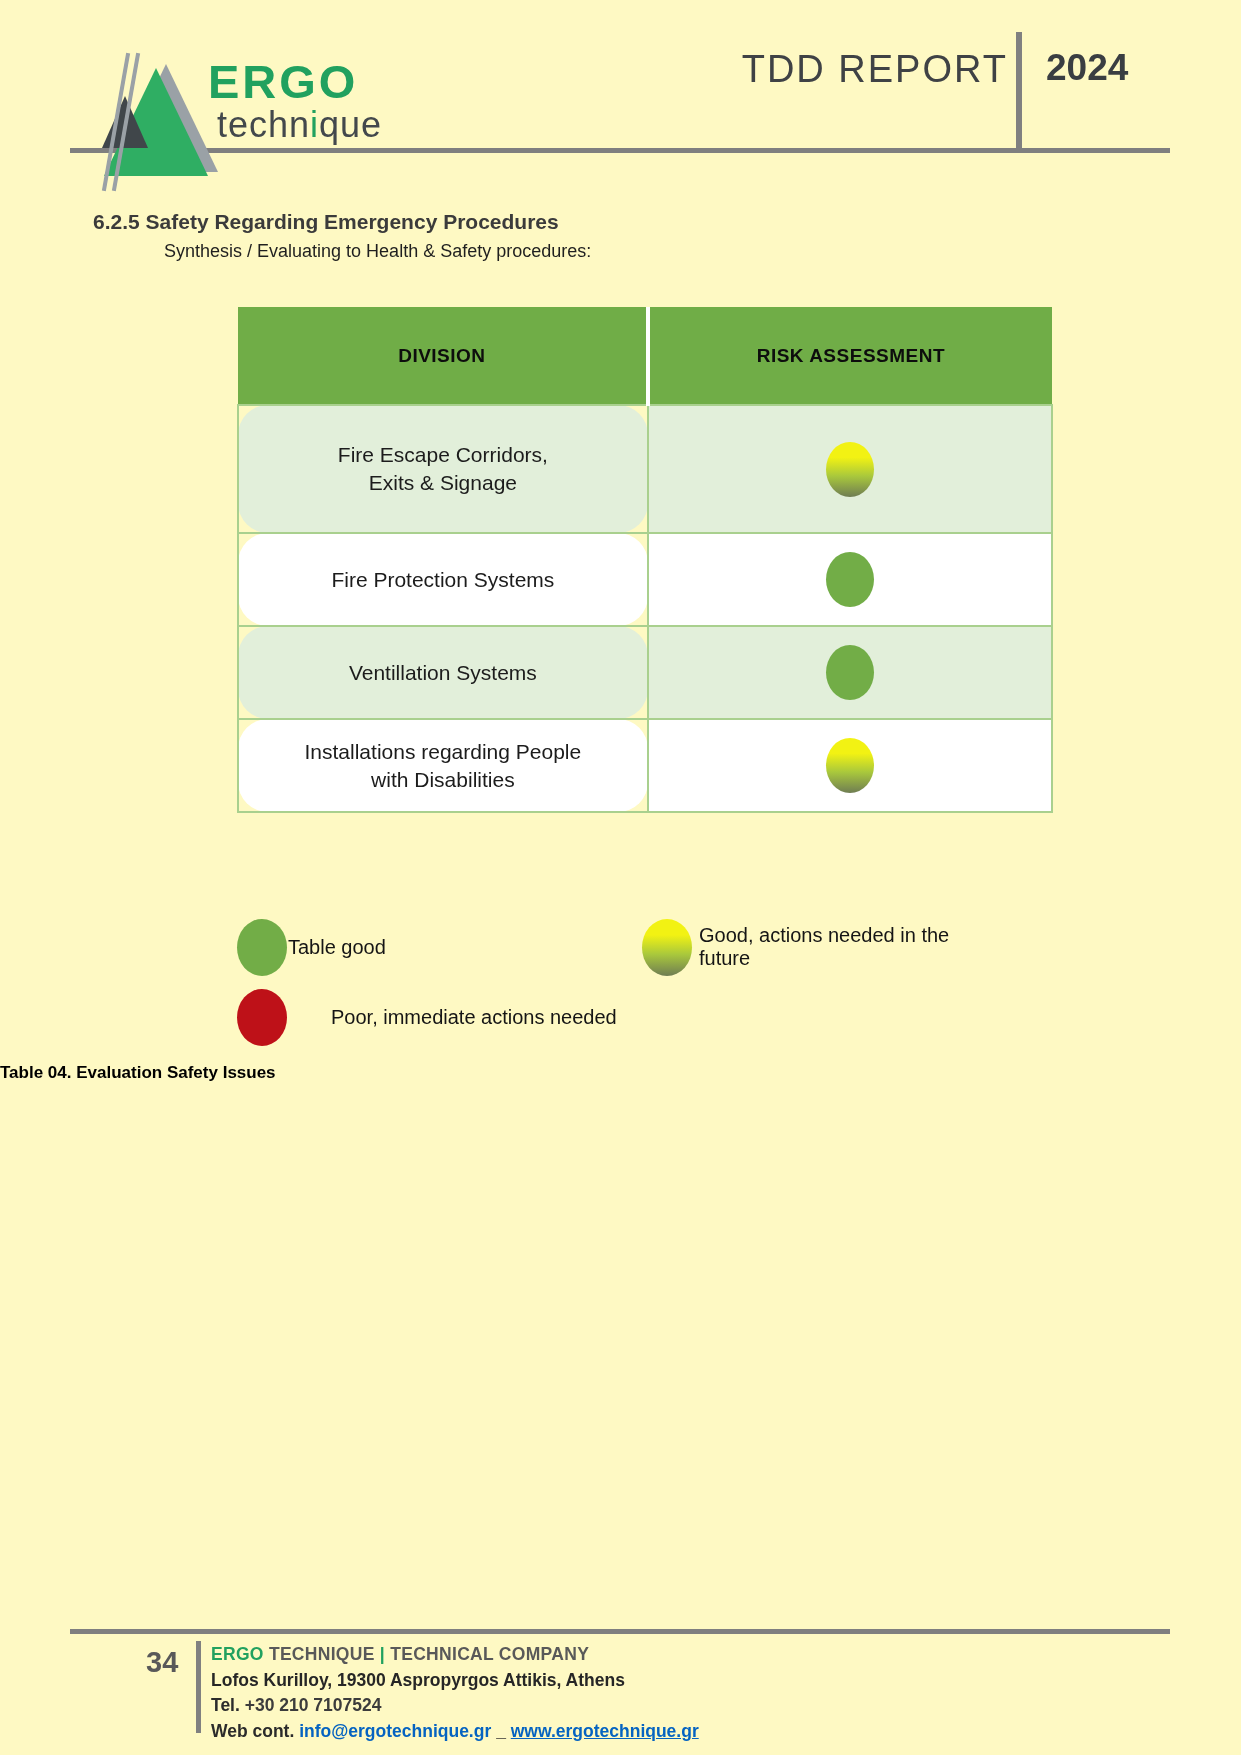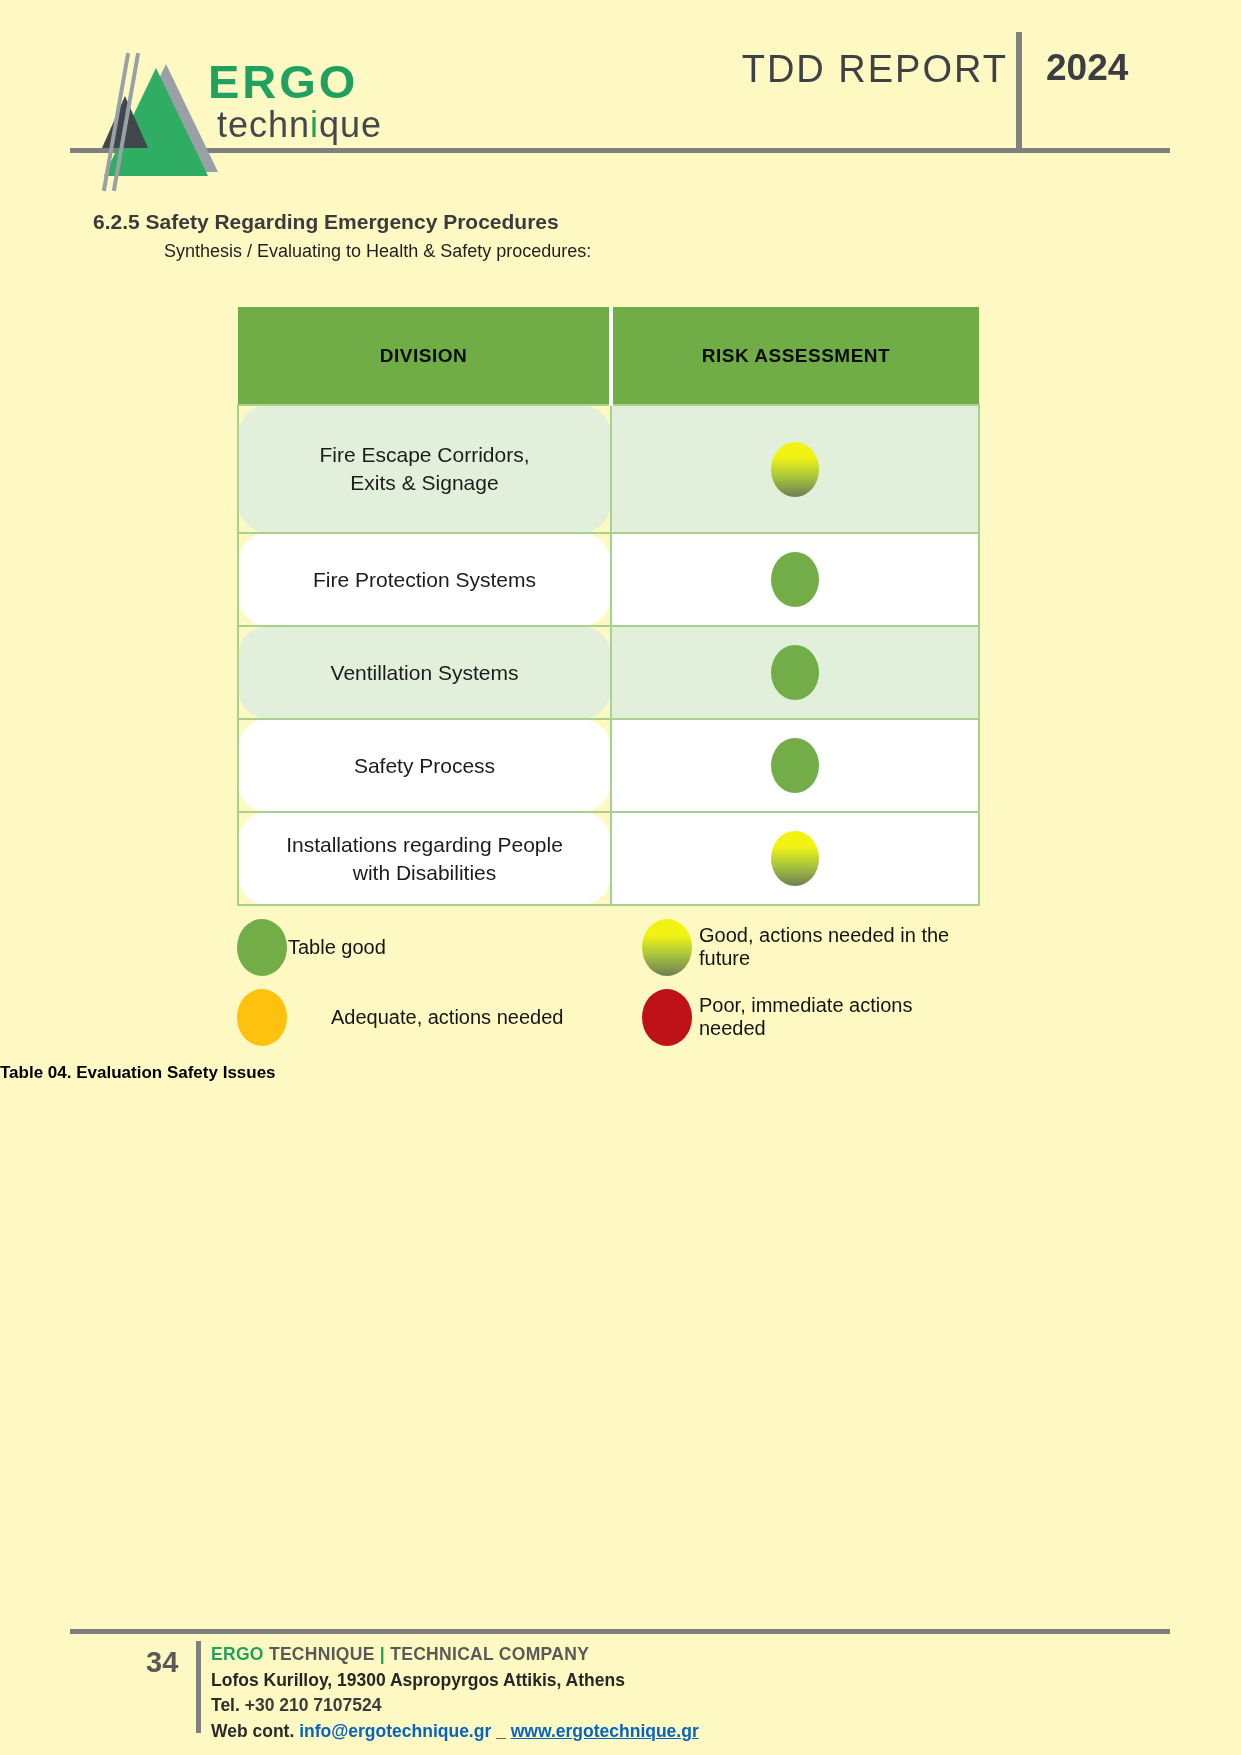--- a/index.html
+++ b/index.html
@@ -35,21 +35,21 @@
   }
   .year-bar { position:absolute; left:1016px; top:32px; width:6px; height:118px; background:#808080; }
   .year { position:absolute; left:1046px; top:47px; font-size:37px; font-weight:700; color:#3A3E42; }
   .header-rule { position:absolute; left:70px; top:148px; width:1100px; height:5px; background:#7F7F7F; }
 
   
   .section-heading { position:absolute; left:93px; top:210px; font-size:21px; font-weight:700; color:#3B3B3B; }
   .intro { position:absolute; left:164px; top:241px; font-size:18px; color:#1F1F1F; }
 
   
-  .table-wrap { position:absolute; left:237px; top:307px; width:741px; }
+  .table-wrap { position:absolute; left:237px; top:307px; width:816px; }
   table { border-collapse:collapse; width:100%; table-layout:fixed; }
   col.c1 { width:373px; } col.c2 { width:368px; }
   thead th {
     background:var(--header-green,#70AD47); height:98px;
     font-size:19px; font-weight:700; letter-spacing:.5px; color:#0d0d0d;
     text-align:center; vertical-align:middle; border:none;
   }
   thead th:first-child { border-right:4px solid #ffffff; }
   tbody td {
     border:2px solid var(--table-border,#A9D08E);
@@ -153,26 +153,20 @@
     </td>
   </tr>
 
   <tr class="row r-std shaded">
     <td class="division-cell">Ventillation Systems</td>
     <td class="risk-cell">
       <span class="circle c-very-good"></span>
     </td>
   </tr>
 
-  <tr class="row r-std">
-    <td class="division-cell">Safety Process</td>
-    <td class="risk-cell">
-      <span class="circle c-very-good"></span>
-    </td>
-  </tr>
 
   <tr class="row r-std">
     <td class="division-cell">Installations regarding People
 with Disabilities</td>
     <td class="risk-cell">
       <span class="circle c-good-future"></span>
     </td>
   </tr>
 </tbody>
     </table>
@@ -182,24 +176,20 @@
   <div class="legend-item">
     <span class="legend-circle circle c-very-good"></span>
     <span class="legend-label">Table good</span>
   </div>
 
   <div class="legend-item">
     <span class="legend-circle circle c-good-future"></span>
     <span class="legend-label">Good, actions needed in the future</span>
   </div>
 
-  <div class="legend-item">
-    <span class="legend-circle circle c-adequate"></span>
-    <span class="legend-label">Adequate, actions needed</span>
-  </div>
 
   <div class="legend-item">
     <span class="legend-circle circle c-poor"></span>
     <span class="legend-label">Poor, immediate actions needed</span>
   </div>
 </div>
 
   <div class="caption">Table 04. Evaluation Safety Issues</div>
 
   <div class="footer-rule"></div>

